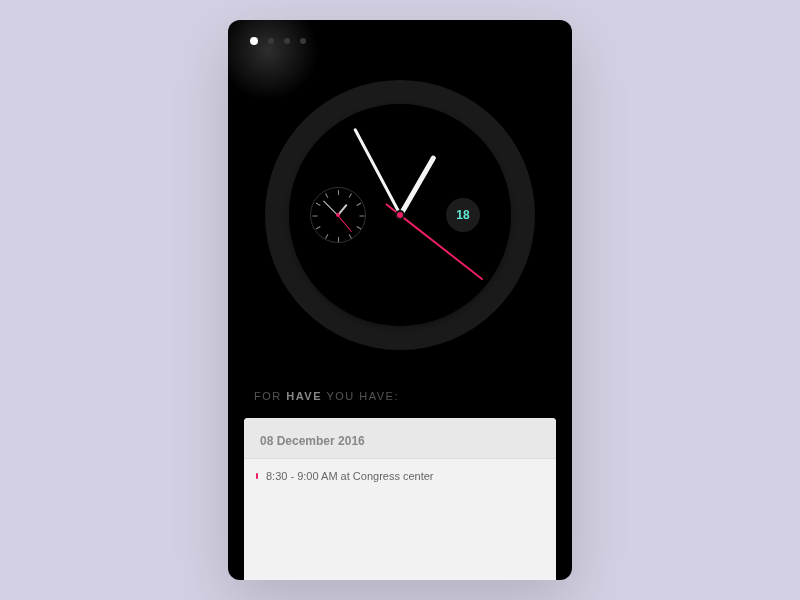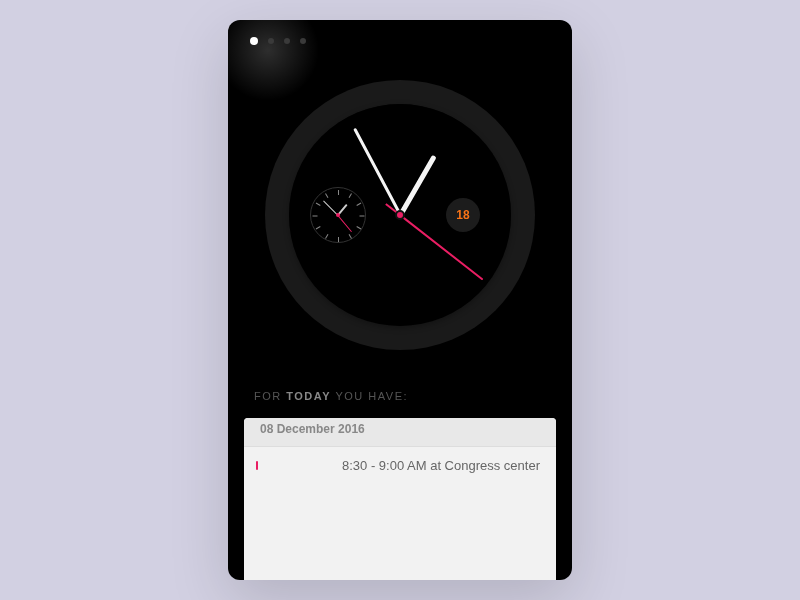--- a/index.html
+++ b/index.html
@@ -110,21 +110,21 @@
   width: 34px;
   height: 34px;
   border-radius: 50%;
   background: #1c1c1c;
   top: 50%;
   right: 14%;
   transform: translate(0, -50%);
   display: flex;
   align-items: center;
   justify-content: center;
-  color: #f97316;
+  color: #5eead4;
   font-size: 12px;
   font-weight: 600;
 }
 .hand {
   position: absolute;
   left: 50%;
   bottom: 50%;
   transform-origin: 50% 100%;
   border-radius: 2px;
 }
@@ -146,41 +146,41 @@
   position: absolute;
   top: 398px;
   left: 16px;
   right: 16px;
   bottom: 0;
   background: #f2f2f2;
   border-radius: 4px 4px 0 0;
   overflow: hidden;
 }
 .card-head {
-  padding: 4px 16px 10px;
+  padding: 16px 16px 10px;
   font-size: 12px;
   font-weight: 700;
   color: #888;
   background: #e8e8e8;
   border-bottom: 1px solid #ddd;
 }
 .event {
   padding: 11px 16px 11px 22px;
   position: relative;
 }
 .event .bar {
   position: absolute;
   left: 12px;
   top: 14px;
   bottom: 14px;
   width: 2px;
   border-radius: 1px;
 }
 .event .title { font-size: 13px; font-weight: 700; color: #1a1a1a; margin-bottom: 3px; }
-.event .det { font-size: 13px; color: #666; text-align: right; }
+.event .det { font-size: 11px; color: #666; }
 </style>
 </head>
 <body>
 
 <div class="phone">
   <div class="glow"></div>
 
   <div class="dots">
     <div class="dot active"></div>
     <div class="dot"></div>
@@ -211,21 +211,21 @@
       </div>
       <div class="date">18</div>
       <div class="hand hour"></div>
       <div class="hand minute"></div>
       <div class="hand second"></div>
       <div class="pin"></div>
     </div>
   </div>
 
   <div class="heading">
-    <span>FOR </span><span class="w">TODAY</span><span> YOU HAVE:</span>
+    <span>FOR </span><span class="w">HAVE</span><span> YOU HAVE:</span>
   </div>
 
   <div class="card">
     <div class="card-head">08 December 2016</div>
     <div class="event">
       <div class="bar" style="background:#e91e63"></div>
       <div class="det">8:30 - 9:00 AM at Congress center</div>
     </div>
     <div class="event">
       <div class="bar" style="background:#8e5fd9"></div>

